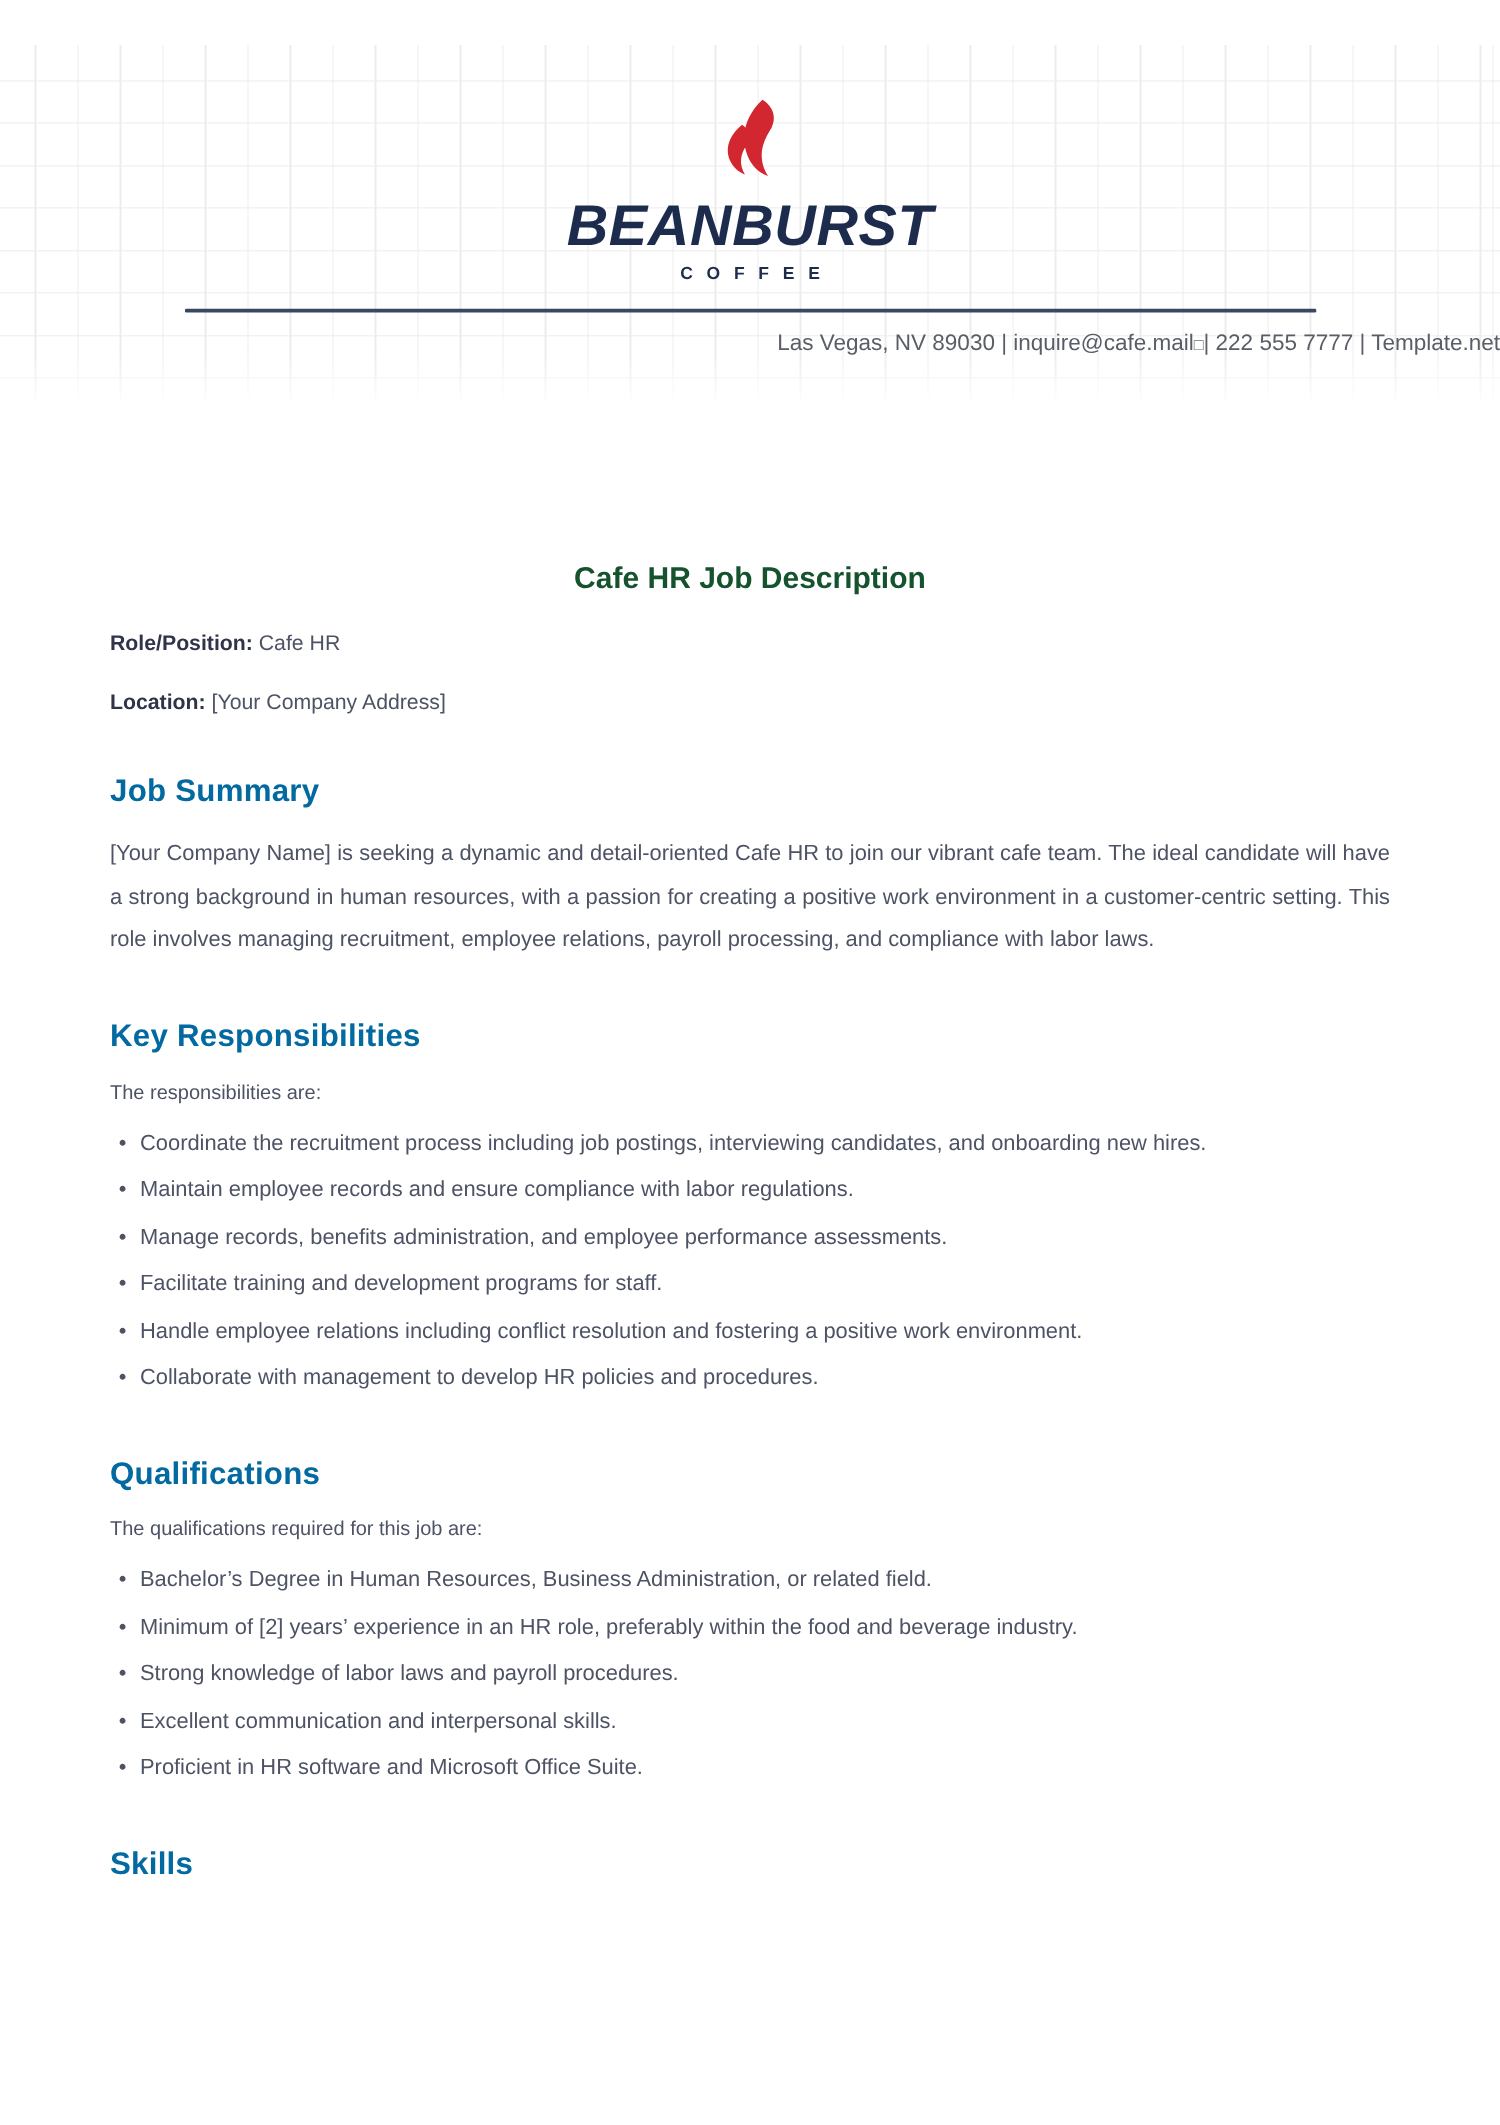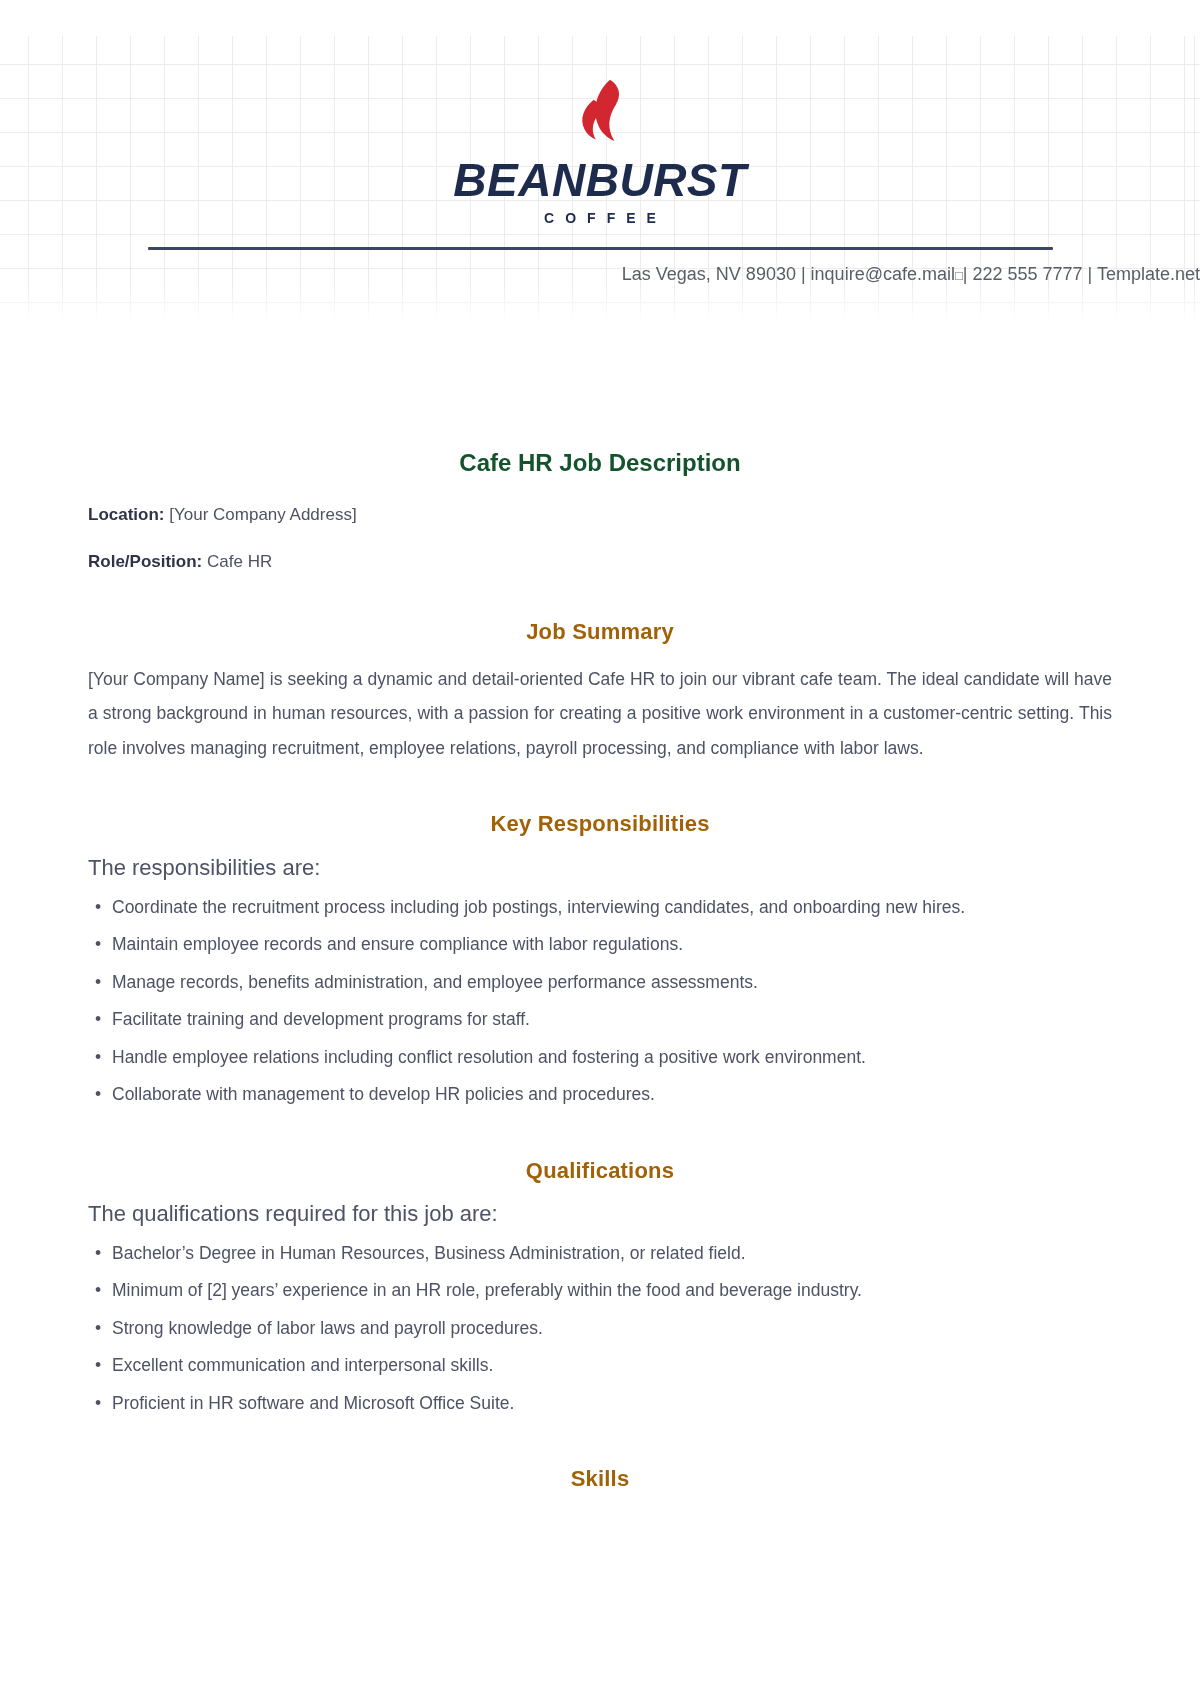--- a/index.html
+++ b/index.html
@@ -70,37 +70,36 @@
   }
   .meta-line {
     margin: 0 0 24px;
     font-size: 17px;
     line-height: 23px;
     color: #4d5365;
   }
   .meta-line .lbl { font-weight: bold; color: #2f3449; }
   h2.section-heading {
     margin: 46px 0 0;
-    font-size: 22px;
+    font-size: 25px;
     line-height: 1.15;
     font-weight: bold;
-    color: #a16207;
+    color: #0369a1;
     letter-spacing: 0.2px;
-    text-align: center;
   }
   .section-paragraph {
     margin: 18px 0 0;
     font-size: 17.5px;
     line-height: 34.5px;
     color: #4d5365;
     text-align: justify;
   }
   .section-intro {
     margin: 18px 0 0;
-    font-size: 22px;
+    font-size: 16px;
     line-height: 25px;
     color: #4d5365;
   }
   ul.bullet-list { list-style: none; margin: 10px 0 0; padding: 0; }
   ul.bullet-list li {
     display: flex;
     margin: 0 0 3px;
     font-size: 17.5px;
     line-height: 34.5px;
     color: #4d5365;
@@ -128,27 +127,27 @@
       <span>Las Vegas, NV 89030 | inquire@cafe.mail</span><span class="tofu">□</span><span>| 222 555 7777 | Template.net</span>
     </div>
     <div class="fade"></div>
   </header>
 
   <main>
 
     <h1 class="doc-title">Cafe HR Job Description</h1>
 
     <p class="meta-line">
+      <span class="lbl">Role/Position:</span>
+      <span>Cafe HR</span>
+    </p>
+    <p class="meta-line">
       <span class="lbl">Location:</span>
       <span>[Your Company Address]</span>
     </p>
-    <p class="meta-line">
-      <span class="lbl">Role/Position:</span>
-      <span>Cafe HR</span>
-    </p>
 
     <section>
       <h2 class="section-heading">Job Summary</h2>
       <p class="section-paragraph">[Your Company Name] is seeking a dynamic and detail-oriented Cafe HR to join our vibrant cafe team. The ideal candidate will have a strong background in human resources, with a passion for creating a positive work environment in a customer-centric setting. This role involves managing recruitment, employee relations, payroll processing, and compliance with labor laws.</p>
     </section>
 
     <section>
       <h2 class="section-heading">Key Responsibilities</h2>
       <p class="section-intro">The responsibilities are:</p>
       <ul class="bullet-list">

